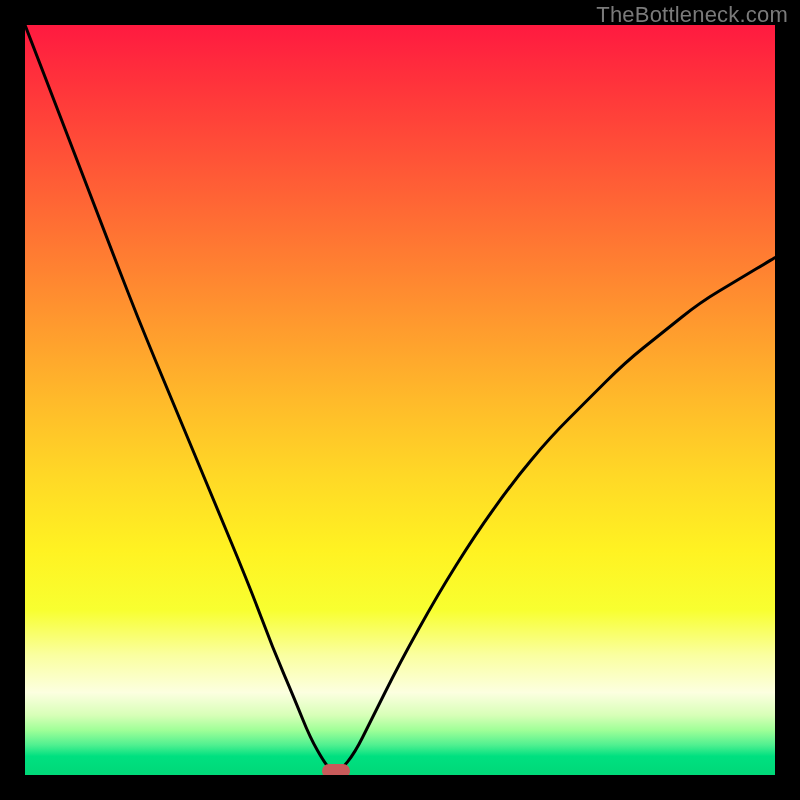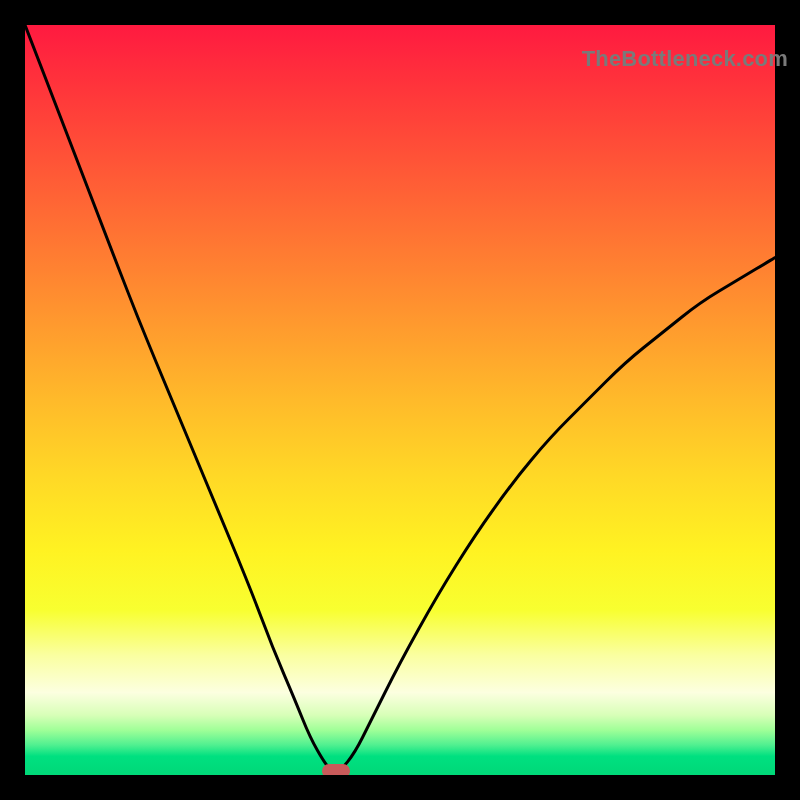--- a/index.html
+++ b/index.html
@@ -67,24 +67,23 @@
     border-radius: 7px;
     background: #c85a5a;
     transform: translate(-50%, -50%);
   }
   .watermark {
     position: absolute;
     top: 2px;
     right: 12px;
     color: #7a7a7a;
     font-size: 22px;
-    font-weight: 700;
+    font-weight: 400;
     letter-spacing: 0.2px;
     user-select: none;
-    margin-top: 44px;
   }
 </style>
 </head>
 <body>
 
 <div class="frame">
 
   <div class="plot-area">
     <div class="gradient-bg"></div>
 

